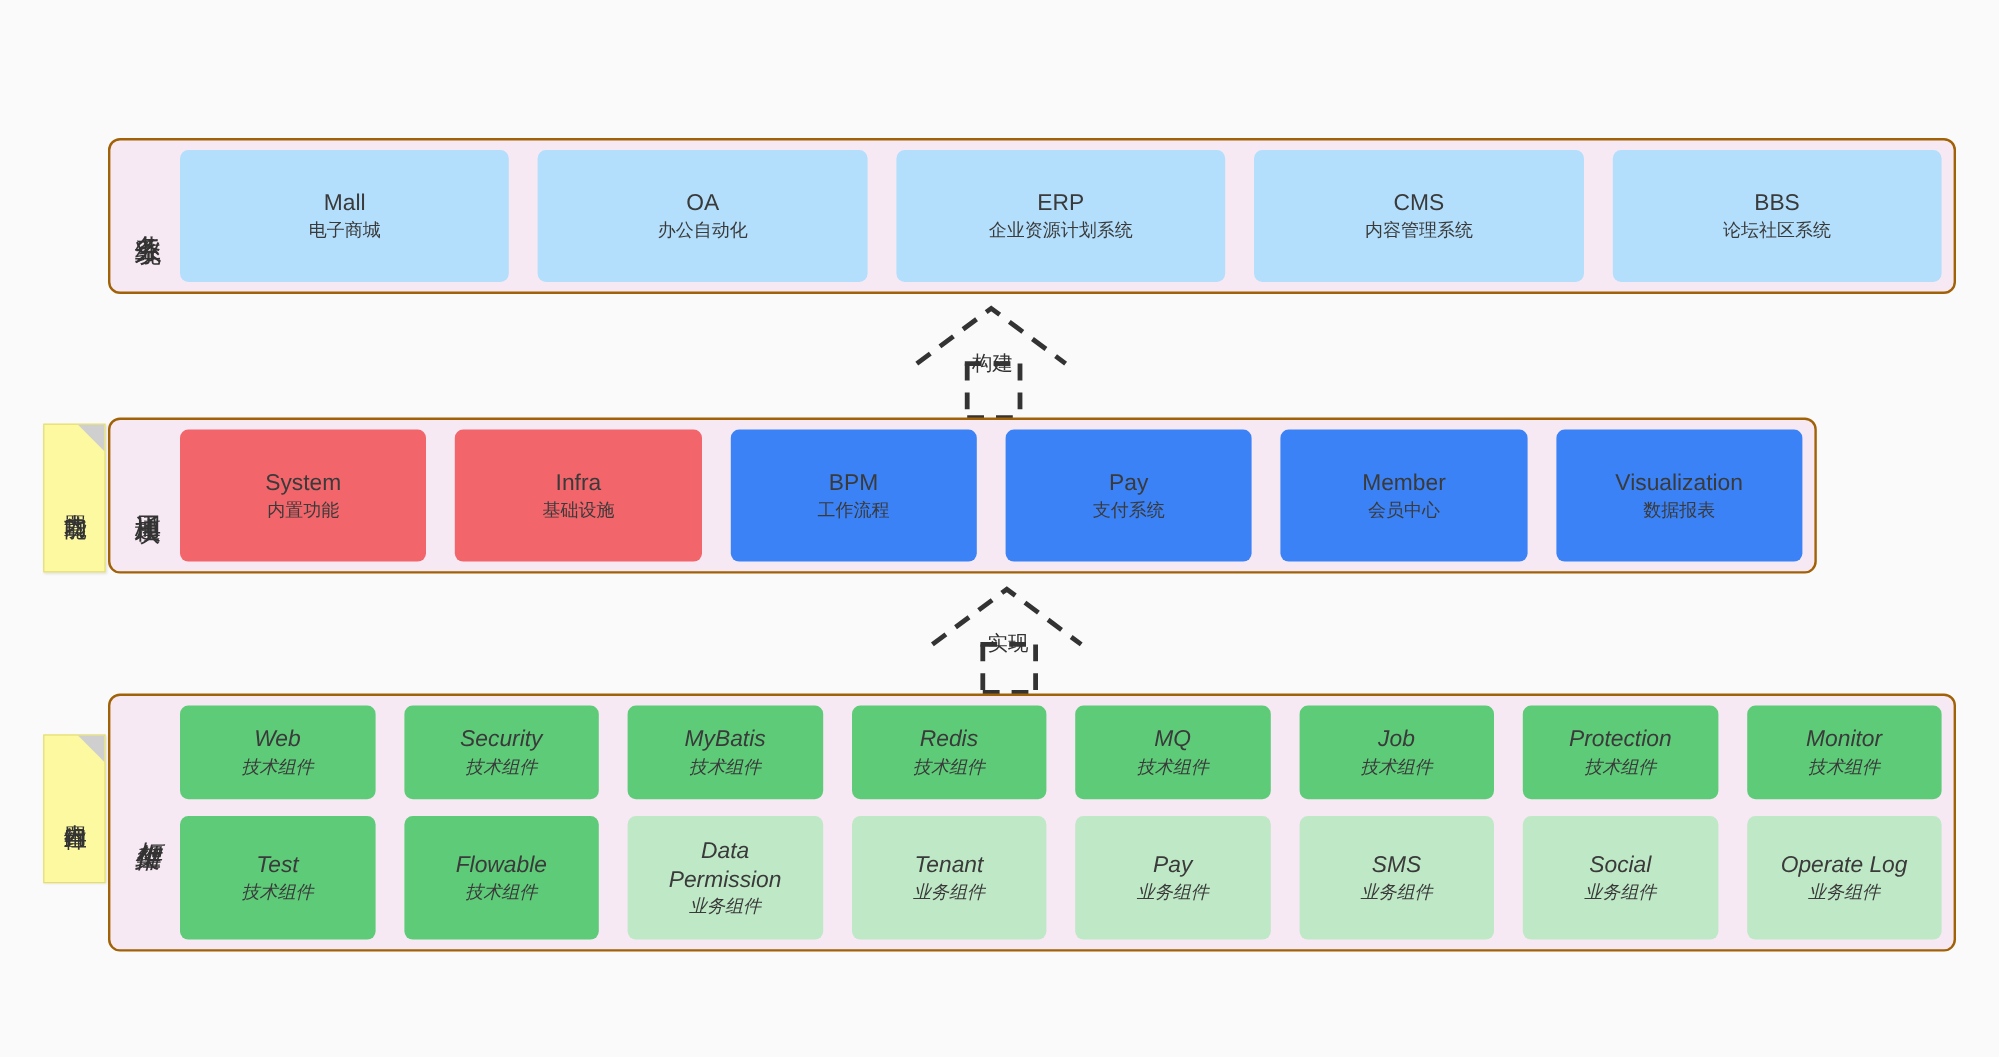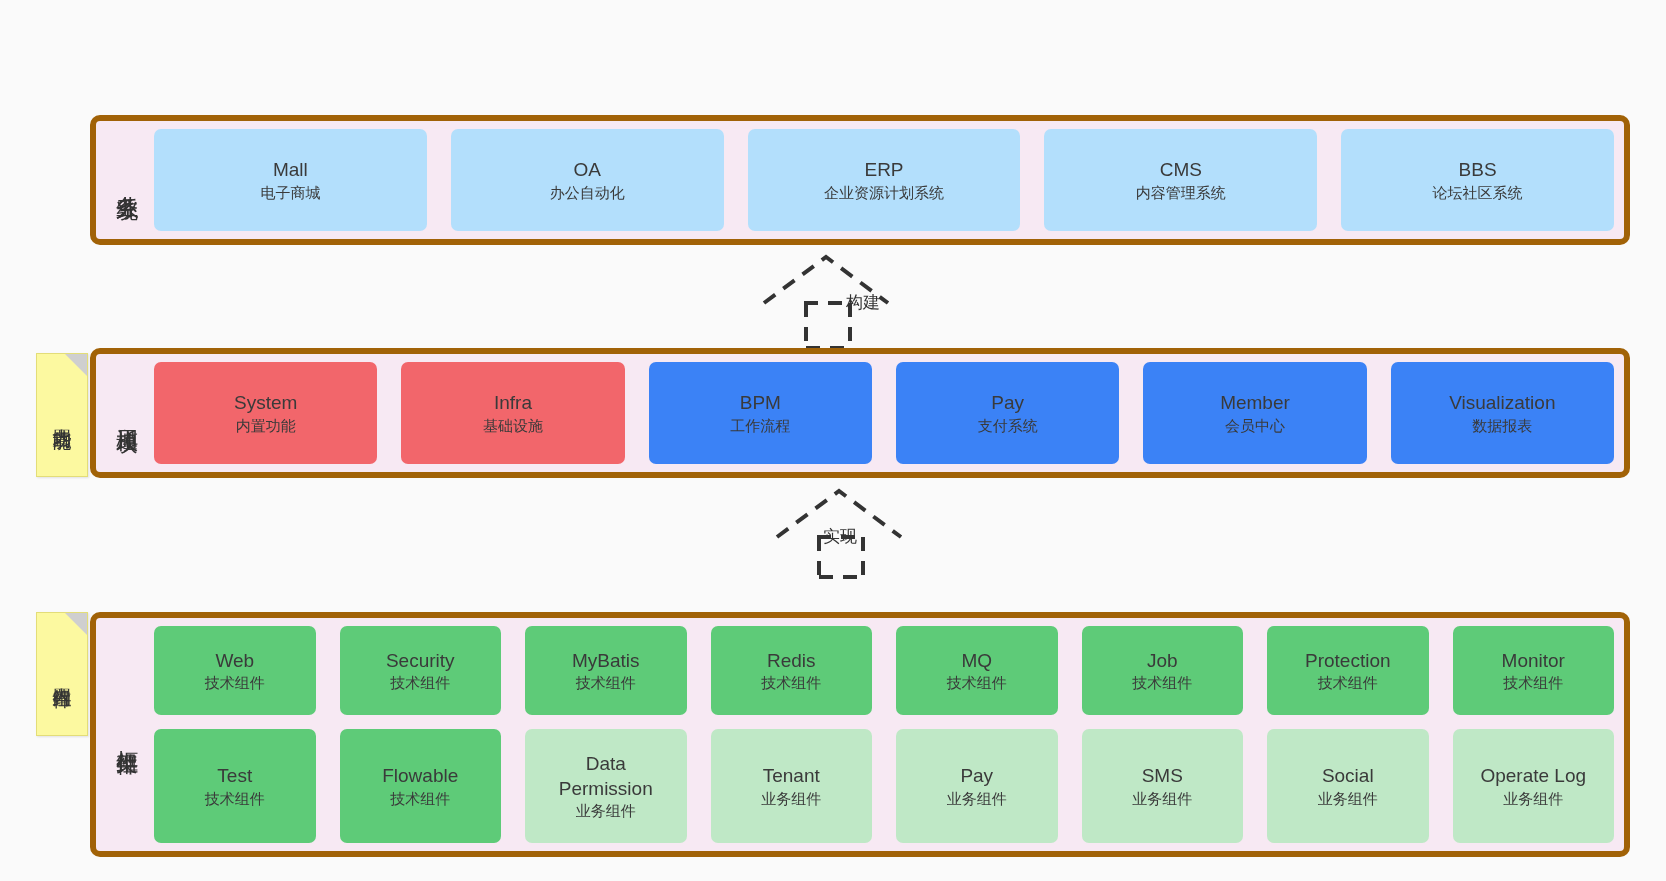--- a/index.html
+++ b/index.html
@@ -14,21 +14,21 @@
     overflow: hidden;
     font-family: "Liberation Sans", "DejaVu Sans", sans-serif;
     color: #333333;
   }
 
   
   .layer {
     position: absolute;
     box-sizing: border-box;
     background: #f7e9f3;
-    border: 6px solid #a16207;
+    border: 2px solid #a16207;
     border-radius: 10px;
     display: flex;
     align-items: stretch;
     padding: 8px 10px;
   }
 
   
   .layer-title {
     writing-mode: vertical-rl;
     text-orientation: upright;
@@ -165,29 +165,29 @@
 </div>
 
 <div class="connector" style="left:762px; top:255px; width:140px; height:95px;">
   <svg width="140" height="95" viewBox="0 0 140 95">
     <path d="M2 48 L64 2 L126 48" fill="none" stroke="#333333" stroke-width="4" stroke-dasharray="14,10" stroke-linecap="butt"></path>
     <path d="M42 48 L90 48" fill="none" stroke="#333333" stroke-width="4" stroke-dasharray="14,10"></path>
     <path d="M44 48 L44 93" fill="none" stroke="#333333" stroke-width="4" stroke-dasharray="14,10"></path>
     <path d="M88 48 L88 93" fill="none" stroke="#333333" stroke-width="4" stroke-dasharray="14,10"></path>
     <path d="M44 93 L88 93" fill="none" stroke="#333333" stroke-width="4" stroke-dasharray="14,10"></path>
   </svg>
-  <span class="conn-label" style="top:36px; left:48px; transform:none;margin-left:36px;">构建</span>
+  <span class="conn-label" style="top:36px; left:48px; transform:none;">构建</span>
 </div>
 
 <div class="sticky" style="left:36px; top:353px; width:52px; height:124px;">
   <span class="fold"></span>
   <span class="sticky-label">内置功能</span>
 </div>
 
-<div class="layer" id="layer-modules" style="left:90px; top:348px; width:1540px; height:130px;">
+<div class="layer" id="layer-modules" style="left:90px; top:348px; width:1424px; height:130px;">
   <div class="layer-title">通用模块</div>
   <div class="layer-body">
     <div class="row">
       <div class="card c-red">
         <span class="en">System</span>
         <span class="cn">内置功能</span>
       </div>
       <div class="card c-red">
         <span class="en">Infra</span>
         <span class="cn">基础设施</span>
@@ -221,21 +221,21 @@
     <path d="M44 88 L88 88" fill="none" stroke="#333333" stroke-width="4" stroke-dasharray="14,10"></path>
   </svg>
   <span class="conn-label" style="top:36px; left:48px; transform:none;text-align:right;">实现</span>
 </div>
 
 <div class="sticky" style="left:36px; top:612px; width:52px; height:124px;">
   <span class="fold"></span>
   <span class="sticky-label">内置组件</span>
 </div>
 
-<div class="layer" id="layer-framework" style="left:90px; top:612px; width:1540px; height:245px;">
+<div class="layer" id="layer-framework" style="left:90px; top:578px; width:1540px; height:215px;font-style:italic;">
   <div class="layer-title">框架组件</div>
   <div class="layer-body" style="gap:14px;">
 
     <div class="row">
       <div class="card c-green">
         <span class="en">Web</span>
         <span class="cn">技术组件</span>
       </div>
       <div class="card c-green">
         <span class="en">Security</span>

